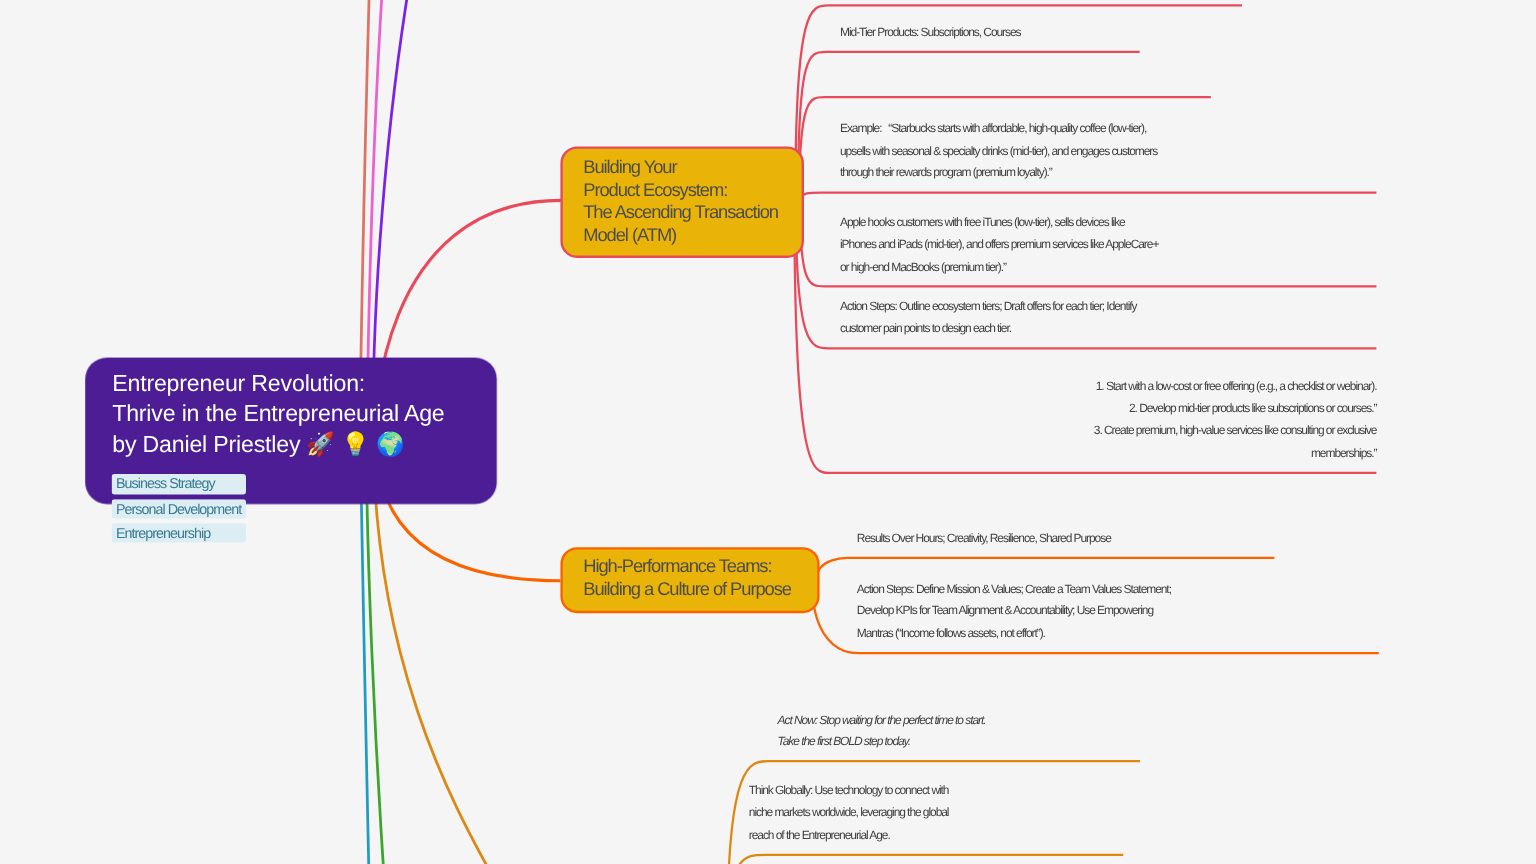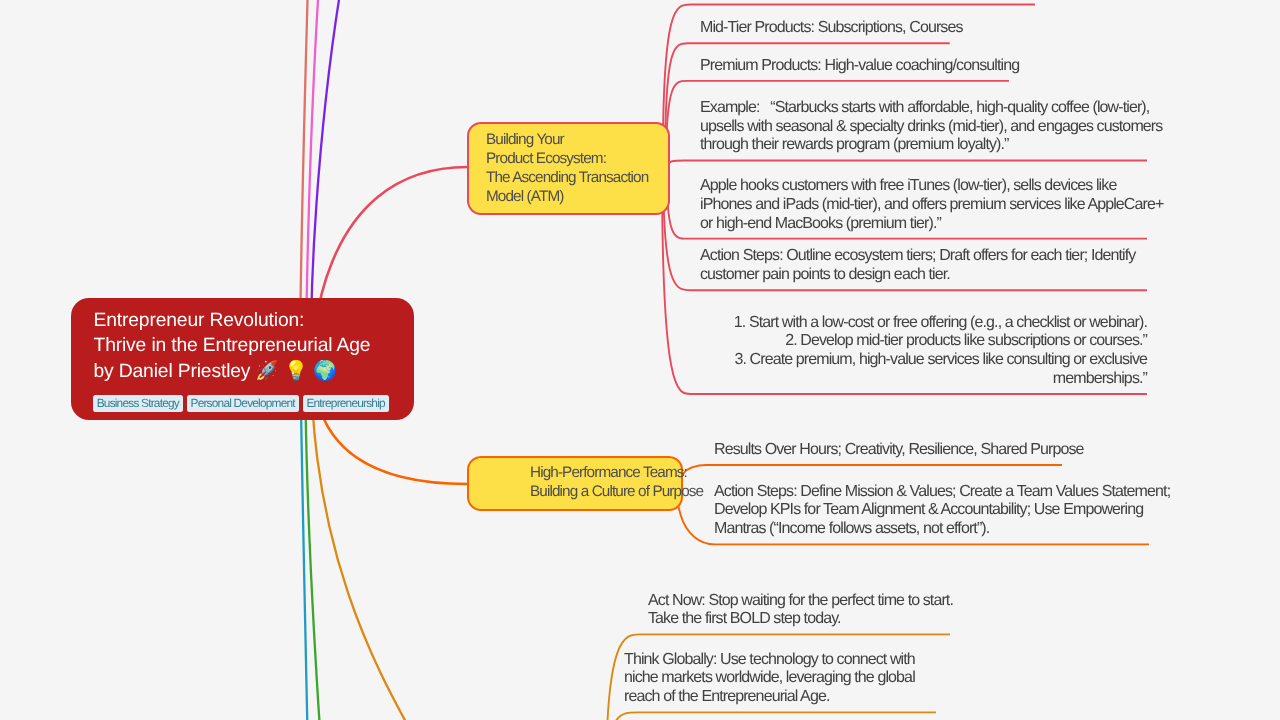--- a/index.html
+++ b/index.html
@@ -5,37 +5,37 @@
 <style>
   html,body{margin:0;padding:0;}
   body{width:1280px;height:720px;overflow:hidden;background:#f5f5f5;
        font-family:"Liberation Sans",sans-serif;
        -webkit-font-smoothing:antialiased;text-rendering:geometricPrecision;}
   #canvas{position:relative;width:1280px;height:720px;transform:translateZ(0);}
   svg.links{position:absolute;left:0;top:0;width:1280px;height:720px;overflow:visible;pointer-events:none;}
 
   
   #root-node{position:absolute;transform:translateZ(0);left:71px;top:298px;width:343px;height:122px;
-             background:#b91c1c;border-radius:18px;box-sizing:border-box;}
+             background:#4c1d95;border-radius:18px;box-sizing:border-box;}
   #root-title{position:absolute;will-change:opacity;left:22.5px;top:9.5px;color:#ffffff;font-size:19.3px;
               line-height:25.6px;letter-spacing:-0.15px;
               white-space:pre-line;font-weight:400;}
-  #root-tags{position:absolute;left:92.9px;top:395.4px;display:flex;gap:4.0px;}
+  #root-tags{position:absolute;left:92.9px;top:395.4px;display:flex;gap:4.0px;flex-direction:column;}
   .tag{background:#dceef4;will-change:opacity;color:#3b7b91;font-size:11.9px;line-height:16.2px;height:16.2px;
        padding:0 3.8px;border-radius:2.5px;white-space:nowrap;letter-spacing:-0.8px;
        box-sizing:border-box;}
 
   
-  .topic{position:absolute;background:#fde047;border:2.5px solid;border-radius:14px;
+  .topic{position:absolute;background:#eab308;border:2.5px solid;border-radius:14px;
          box-sizing:border-box;}
   .topic .tx{position:absolute;color:#4d4d4d;font-size:15.3px;line-height:19.2px;
              letter-spacing:-0.89px;white-space:pre;}
 
   
-  .leaf{position:absolute;color:#414141;font-size:16px;line-height:18.8px;
+  .leaf{position:absolute;color:#414141;font-size:10px;line-height:18.8px;
         letter-spacing:-0.89px;white-space:pre;}
 </style>
 </head>
 <body>
 
 <div id="canvas">
   <svg class="links" viewBox="0 0 1280 720" fill="none" stroke-linecap="butt">
 
     <path d="M300.1,359 C300.1,279 312.5,-300 322.3,-300" stroke="#dd7266" stroke-width="2.3"></path>
     <path d="M306.1,359 C306.1,248 318.8,-300 369,-300" stroke="#ee5fd0" stroke-width="2.3"></path>
@@ -80,43 +80,42 @@
   </div>
 
   <div class="topic" id="topic-product-ecosystem" style="left:467px;top:122px;width:202.5px;height:92.5px;border-color:#e74b5b;">
     <div class="tx" style="left:17px;top:5.5px;">Building Your
 Product Ecosystem:
 The Ascending Transaction
 Model (ATM)</div>
   </div>
 
   <div class="topic" id="topic-high-performance-teams" style="left:467px;top:455.5px;width:215.5px;height:55.5px;border-color:#fa6400;">
-    <div class="tx" style="left:17px;top:5.5px;margin-left:44px;">High-Performance Teams:
+    <div class="tx" style="left:17px;top:5.5px;">High-Performance Teams:
 Building a Culture of Purpose</div>
   </div>
 
   <div class="leaf" style="left:700px;top:-28.00px;width:335px;height:33.6px;"></div>
   <div class="leaf" style="left:700px;top:19.10px;width:250px;padding-bottom:6.3px;">Mid-Tier Products: Subscriptions, Courses</div>
-  <div class="leaf" style="left:700px;top:56.80px;width:309px;padding-bottom:6.3px;">Premium Products: High-value coaching/consulting</div>
   <div class="leaf" style="left:700px;top:98.90px;width:447px;padding-bottom:6.3px;">Example:   “Starbucks starts with affordable, high-quality coffee (low-tier),
 upsells with seasonal &amp; specialty drinks (mid-tier), and engages customers
 through their rewards program (premium loyalty).”</div>
   <div class="leaf" style="left:700px;top:177.00px;width:447px;padding-bottom:21px;">Apple hooks customers with free iTunes (low-tier), sells devices like
 iPhones and iPads (mid-tier), and offers premium services like AppleCare+
 or high-end MacBooks (premium tier).”</div>
   <div class="leaf" style="left:700px;top:247.40px;width:447px;padding-bottom:6.3px;">Action Steps: Outline ecosystem tiers; Draft offers for each tier; Identify
 customer pain points to design each tier.</div>
   <div class="leaf" style="left:700px;top:313.60px;width:447px;padding-bottom:6.3px;text-align:right;">1. Start with a low-cost or free offering (e.g., a checklist or webinar).
 2. Develop mid-tier products like subscriptions or courses.”
 3. Create premium, high-value services like consulting or exclusive
 memberships.”</div>
 
-  <div class="leaf" style="left:714px;top:441.30px;width:348px;padding-bottom:24px;text-align:right;">Results Over Hours; Creativity, Resilience, Shared Purpose</div>
+  <div class="leaf" style="left:714px;top:441.30px;width:348px;padding-bottom:24px;">Results Over Hours; Creativity, Resilience, Shared Purpose</div>
   <div class="leaf" style="left:714px;top:482.50px;width:435px;padding-bottom:8px;">Action Steps: Define Mission &amp; Values; Create a Team Values Statement;
 Develop KPIs for Team Alignment &amp; Accountability; Use Empowering
 Mantras (“Income follows assets, not effort”).</div>
 
-  <div class="leaf" style="left:648px;top:591.70px;width:302px;padding-bottom:5px;">Act Now: Stop waiting for the perfect time to start.
+  <div class="leaf" style="left:648px;top:591.70px;width:302px;padding-bottom:5px;font-style:italic;">Act Now: Stop waiting for the perfect time to start.
 Take the first BOLD step today.</div>
   <div class="leaf" style="left:624px;top:650.70px;width:288px;padding-bottom:6.3px;">Think Globally: Use technology to connect with
 niche markets worldwide, leveraging the global
 reach of the Entrepreneurial Age.</div>
 </div>
 
 </body></html>

